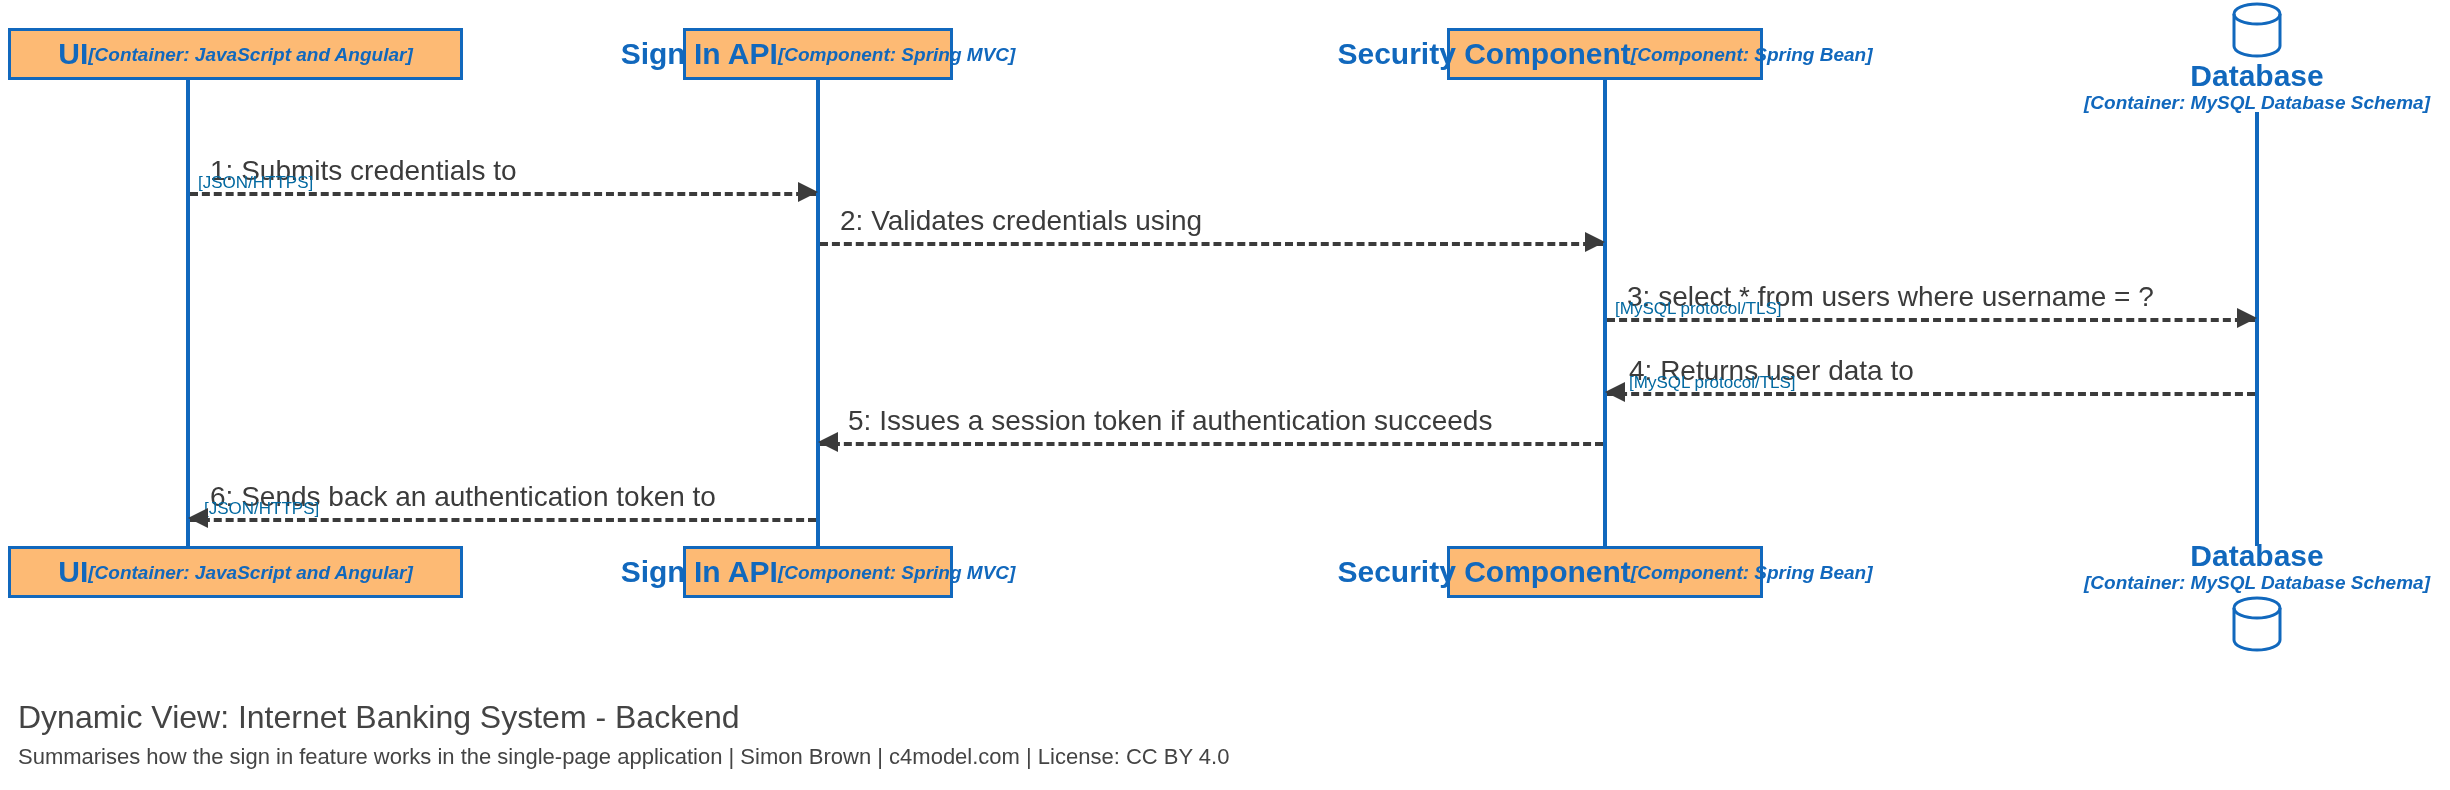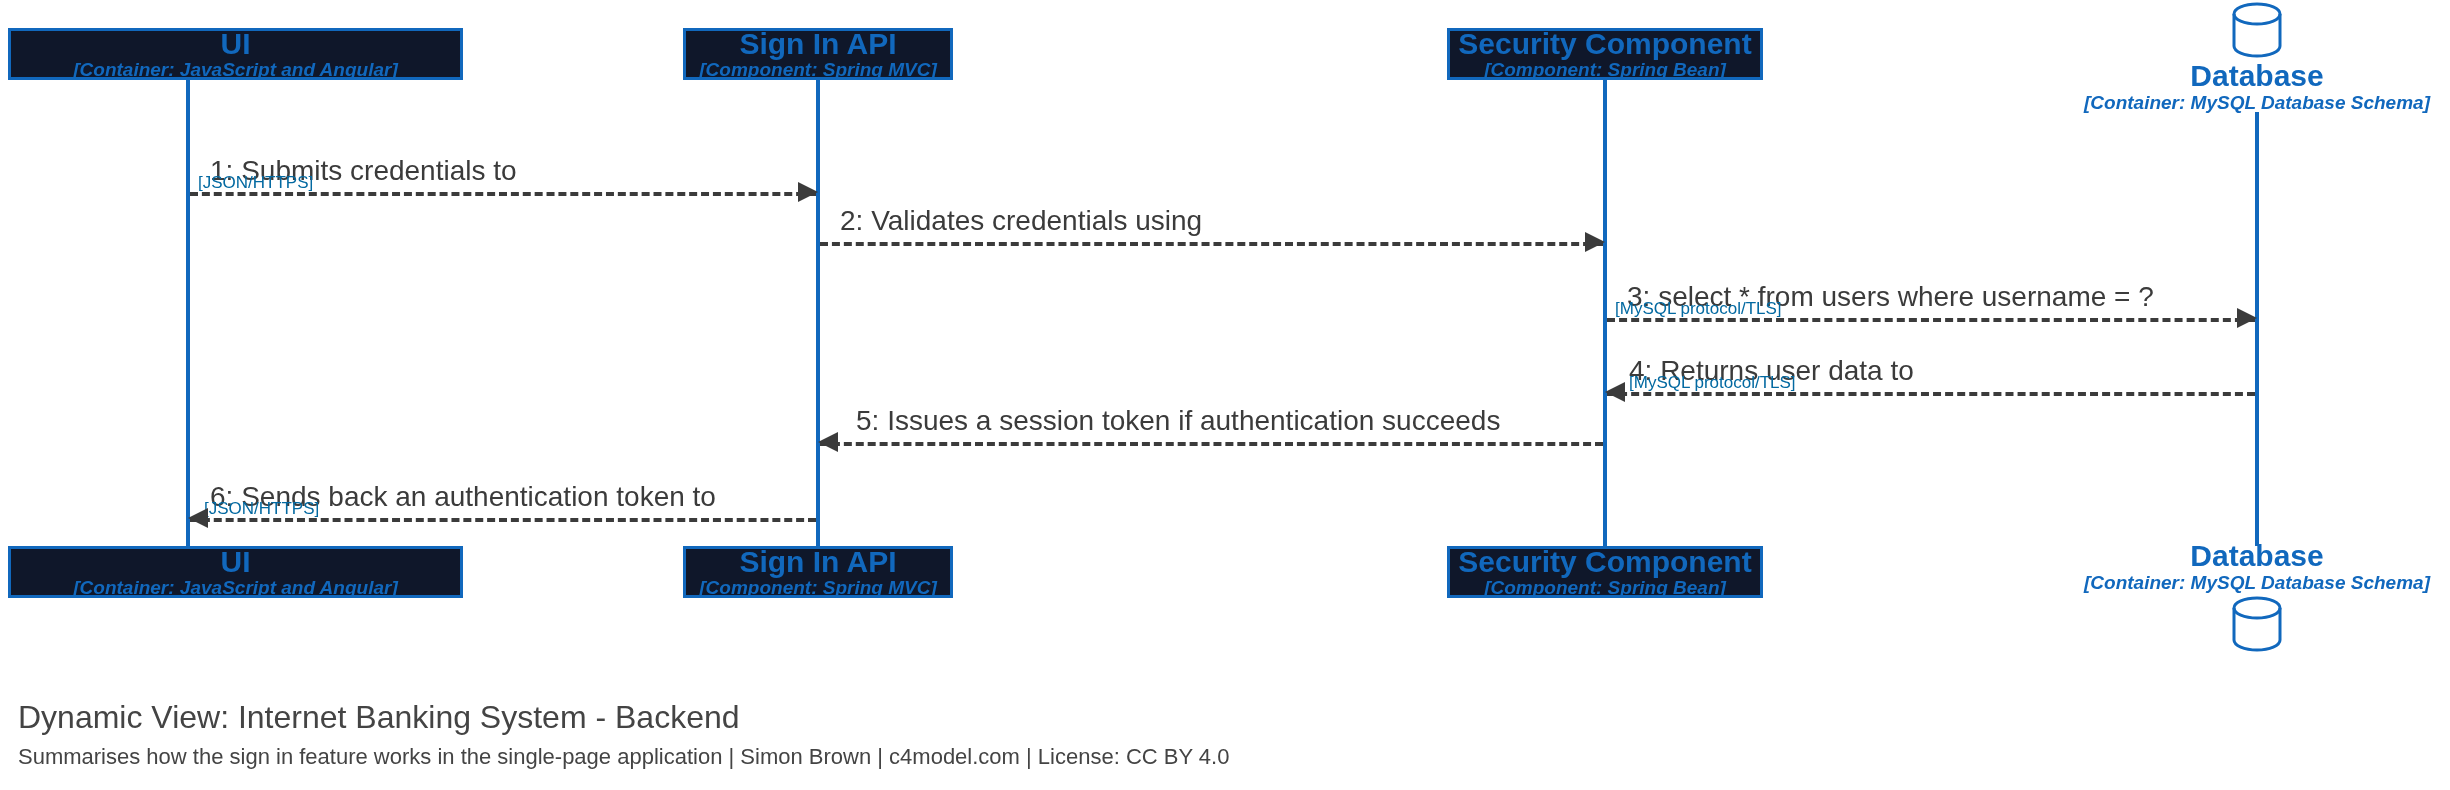--- a/index.html
+++ b/index.html
@@ -18,24 +18,24 @@
     height: 790px;
     background: #ffffff;
     overflow: hidden;
   }
 
   
   .participant-box {
     position: absolute;
     box-sizing: border-box;
     border: 3px solid #1168bd;
-    background: #0f172a;
+    background: #fdba74;
     text-align: center;
     display: flex;
-    flex-direction: column;
+    flex-direction: row;
     align-items: center;
     justify-content: center;
     line-height: 1.05;
   }
   .participant-name {
     color: #1168bd;
     font-size: 30px;
     font-weight: bold;
     white-space: nowrap;
   }
@@ -194,21 +194,21 @@
   </div>
 
   <div class="msg" style="left:1607px; top:392px; width:648px;">
     <div class="msg-label lbl-left" style="left:22px;">4: Returns user data to</div>
     <div class="msg-tech lbl-left" style="left:22px;">[MySQL protocol/TLS]</div>
     <div class="msg-line"></div>
     <div class="arrow-head left"></div>
   </div>
 
   <div class="msg" style="left:820px; top:442px; width:783px;">
-    <div class="msg-label lbl-left" style="left:36px;">5: Issues a session token if authentication succeeds</div>
+    <div class="msg-label lbl-left" style="left:28px;">5: Issues a session token if authentication succeeds</div>
     <div class="msg-tech lbl-left" style="left:22px;"></div>
     <div class="msg-line"></div>
     <div class="arrow-head left"></div>
   </div>
 
   <div class="msg" style="left:190px; top:518px; width:626px;">
     <div class="msg-label lbl-left" style="left:20px;">6: Sends back an authentication token to</div>
     <div class="msg-tech lbl-left" style="left:14px;">[JSON/HTTPS]</div>
     <div class="msg-line"></div>
     <div class="arrow-head left"></div>

